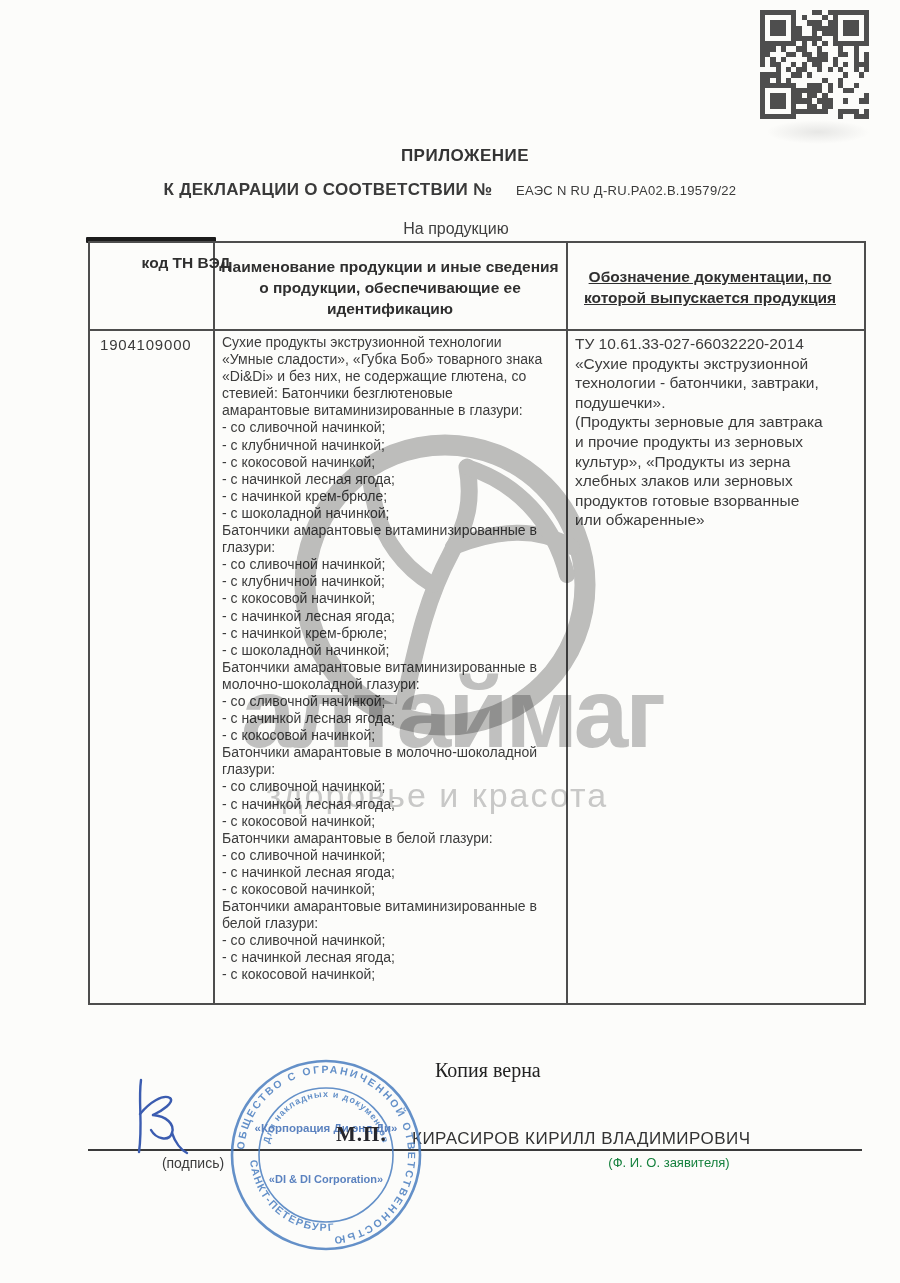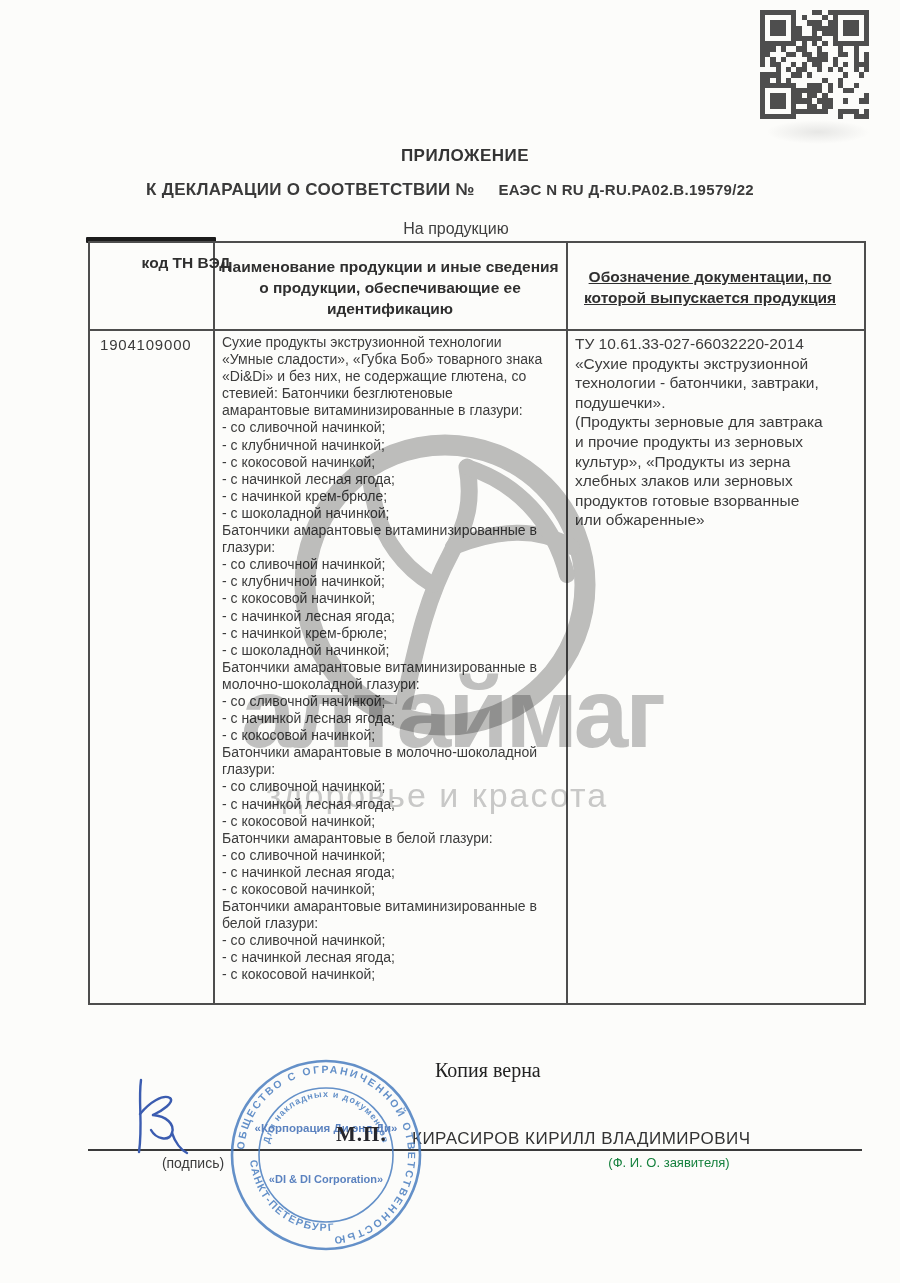--- a/index.html
+++ b/index.html
@@ -7,21 +7,21 @@
     position:relative;width:900px;height:1283px;margin:0 auto;
     background:#fcfcfa;overflow:hidden;
     font-family:"Liberation Sans", sans-serif;color:#3c3c3c;
   }
   .abs{position:absolute;}
   
   .doc-title{left:15px;top:146px;width:900px;text-align:center;
     font-size:17px;font-weight:bold;color:#343434;letter-spacing:.5px;}
   .decl-line{left:0;top:180px;width:900px;text-align:center;font-size:17px;color:#3a3a3a;}
   .decl-prefix{font-weight:bold;letter-spacing:.3px;}
-  .decl-number{font-weight:bold;font-size:15px;letter-spacing:.3px;}
+  .decl-number{font-weight:normal;font-size:13px;letter-spacing:.3px;}
   .product-intro{left:6px;top:220px;width:900px;text-align:center;font-size:16px;color:#3f3f3f;}
   
   .tbl-frame{left:88px;top:241px;width:774px;height:760px;border:2px solid #4d4d4d;background:transparent;}
   .v-div1{left:213px;top:241px;width:2px;height:764px;background:#4d4d4d;}
   .v-div2{left:566px;top:241px;width:2px;height:764px;background:#4d4d4d;}
   .h-div{left:88px;top:329px;width:778px;height:2px;background:#4d4d4d;}
   .dark-bar{left:86px;top:237px;width:130px;height:6px;background:#1c1c1c;border-radius:1px;}
   .th{font-weight:bold;color:#2f2f2f;font-size:15.5px;line-height:21px;text-align:center;}
   .th-code{left:90px;top:252px;width:122px;padding-left:35px;}
   .th-name{left:216px;top:256px;width:348px;}

